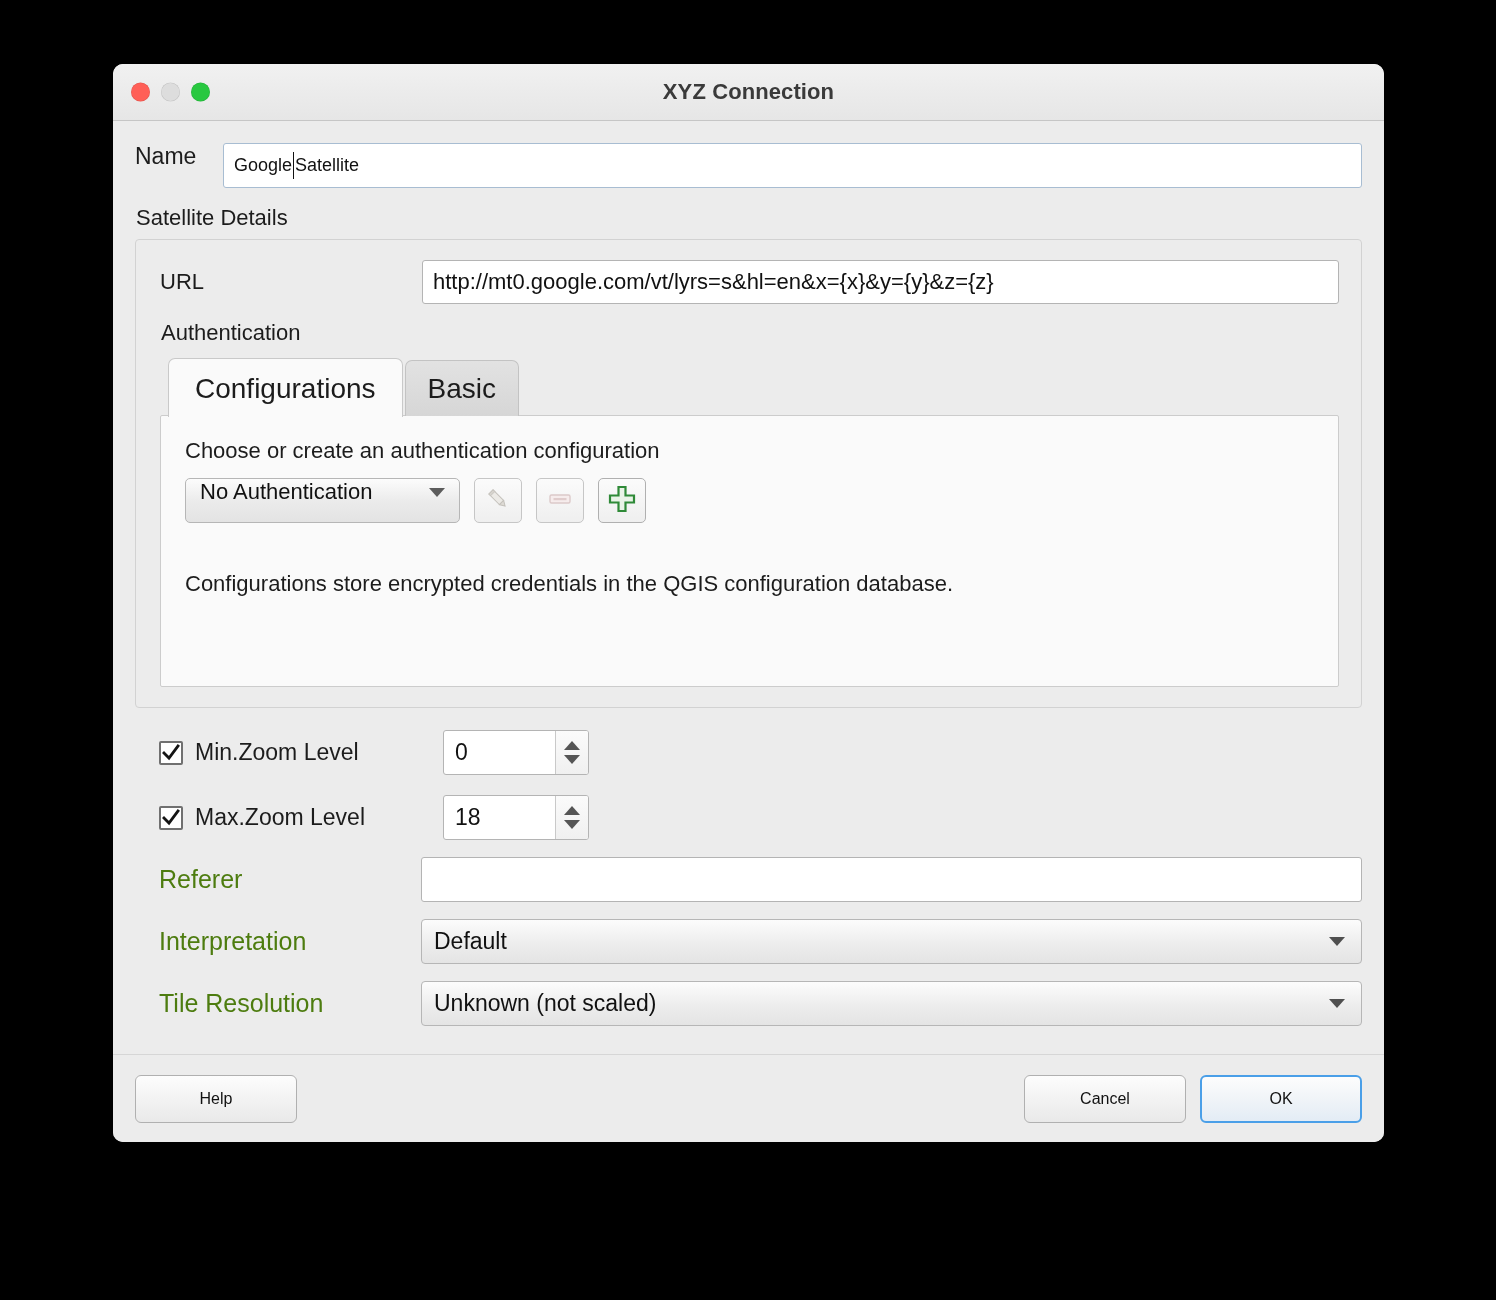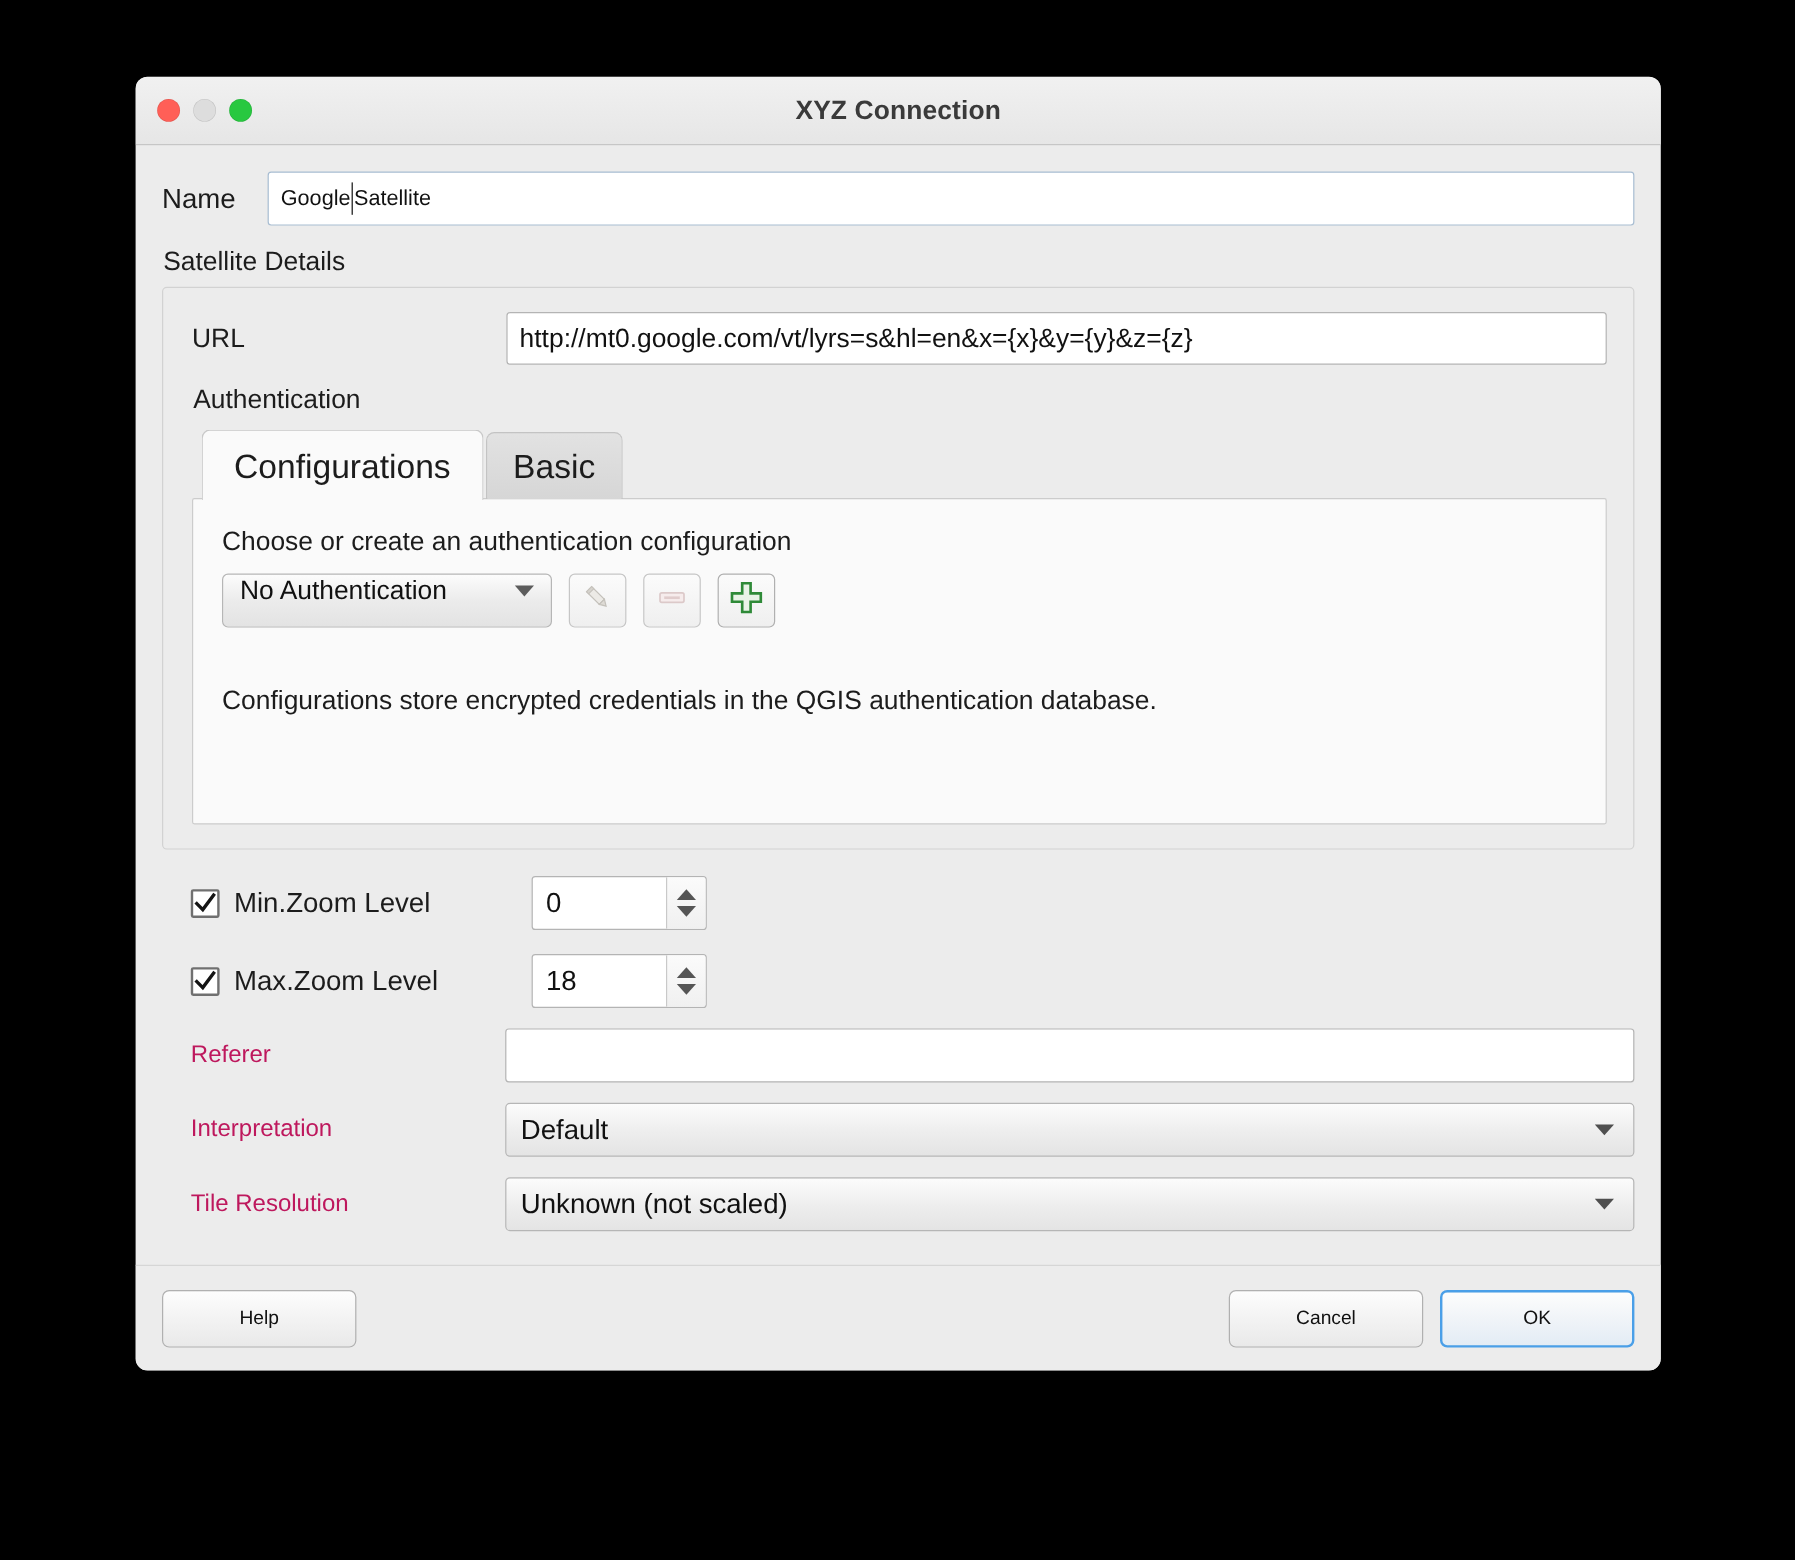--- a/index.html
+++ b/index.html
@@ -58,21 +58,21 @@
   
   #body {
     position: relative;
     padding: 0 22px;
     height: 960px;
   }
 
   
   .name-row {
     display: flex;
-    align-items: center;
+    align-items: flex-start;
     padding-top: 22px;
   }
   .name-label {
     font-size: 23px;
     color: #1c1c1c;
     width: 88px;
     flex: none;
   }
   .name-input {
     flex: 1;
@@ -284,22 +284,22 @@
   .spin-up { border-bottom: 9px solid #555555; }
   .spin-down { border-top: 9px solid #555555; }
 
   
   .form-row {
     display: flex;
     align-items: center;
     margin-top: 17px;
   }
   .form-label {
-    font-size: 20px;
-    color: #be185d;
+    font-size: 25px;
+    color: #4d7c0f;
     width: 286px;
     flex: none;
     padding-left: 24px;
   }
   .text-input {
     flex: 1;
     height: 45px;
     background: #ffffff;
     border: 1px solid #b4b4b4;
     border-radius: 3px;
@@ -436,21 +436,21 @@
 
             <div class="iconbtn enabled">
               <span>
                 <svg width="28" height="28" viewBox="0 0 28 28">
                   <path d="M10.5 2 H17.5 V10.5 H26 V17.5 H17.5 V26 H10.5 V17.5 H2 V10.5 H10.5 Z" fill="#e9f3e7" stroke="#2f8a38" stroke-width="2.2" stroke-linejoin="miter"></path>
                 </svg>
               </span>
             </div>
           </div>
 
-          <div class="auth-note">Configurations store encrypted credentials in the QGIS authentication database.</div>
+          <div class="auth-note">Configurations store encrypted credentials in the QGIS configuration database.</div>
         </div>
       </div>
     </div>
 
     <div class="zoom-row first">
       <div class="checkbox">
         <svg width="20" height="20" viewBox="0 0 20 20">
             <polyline points="3,10 8,15 17,3" fill="none" stroke="#141414" stroke-width="2.8" stroke-linecap="square"></polyline>
           </svg>
       </div>

